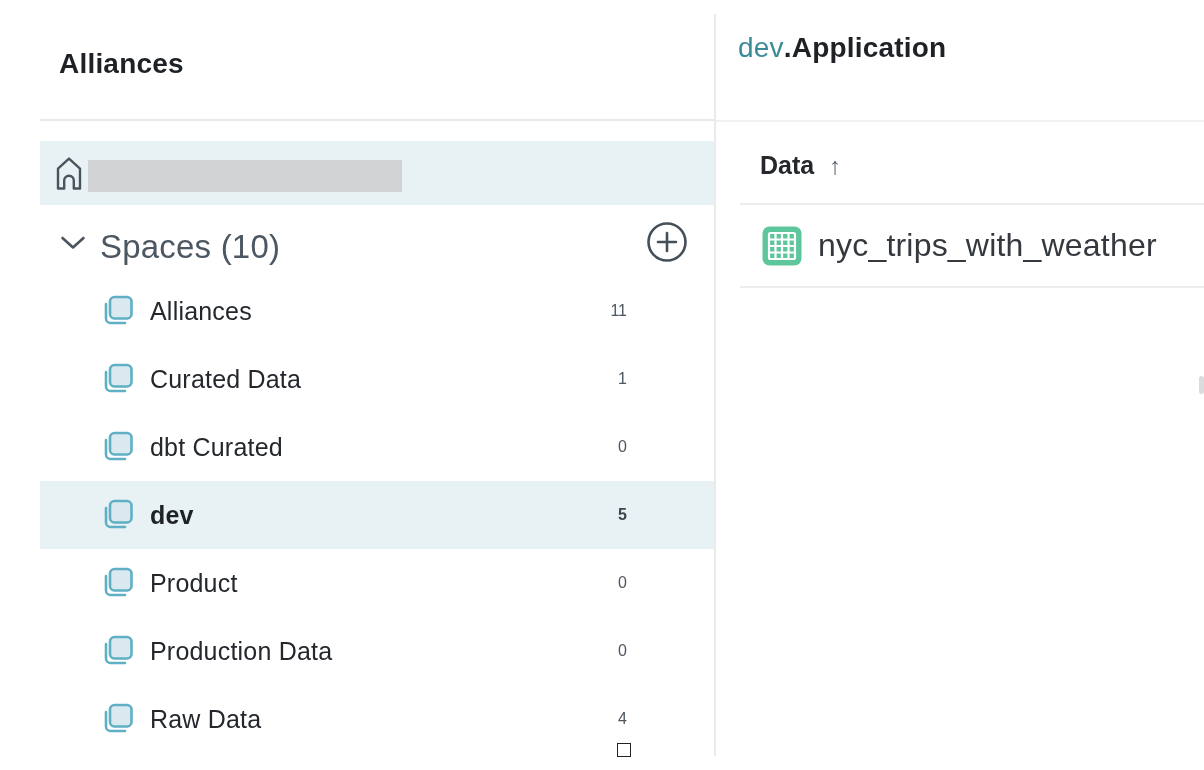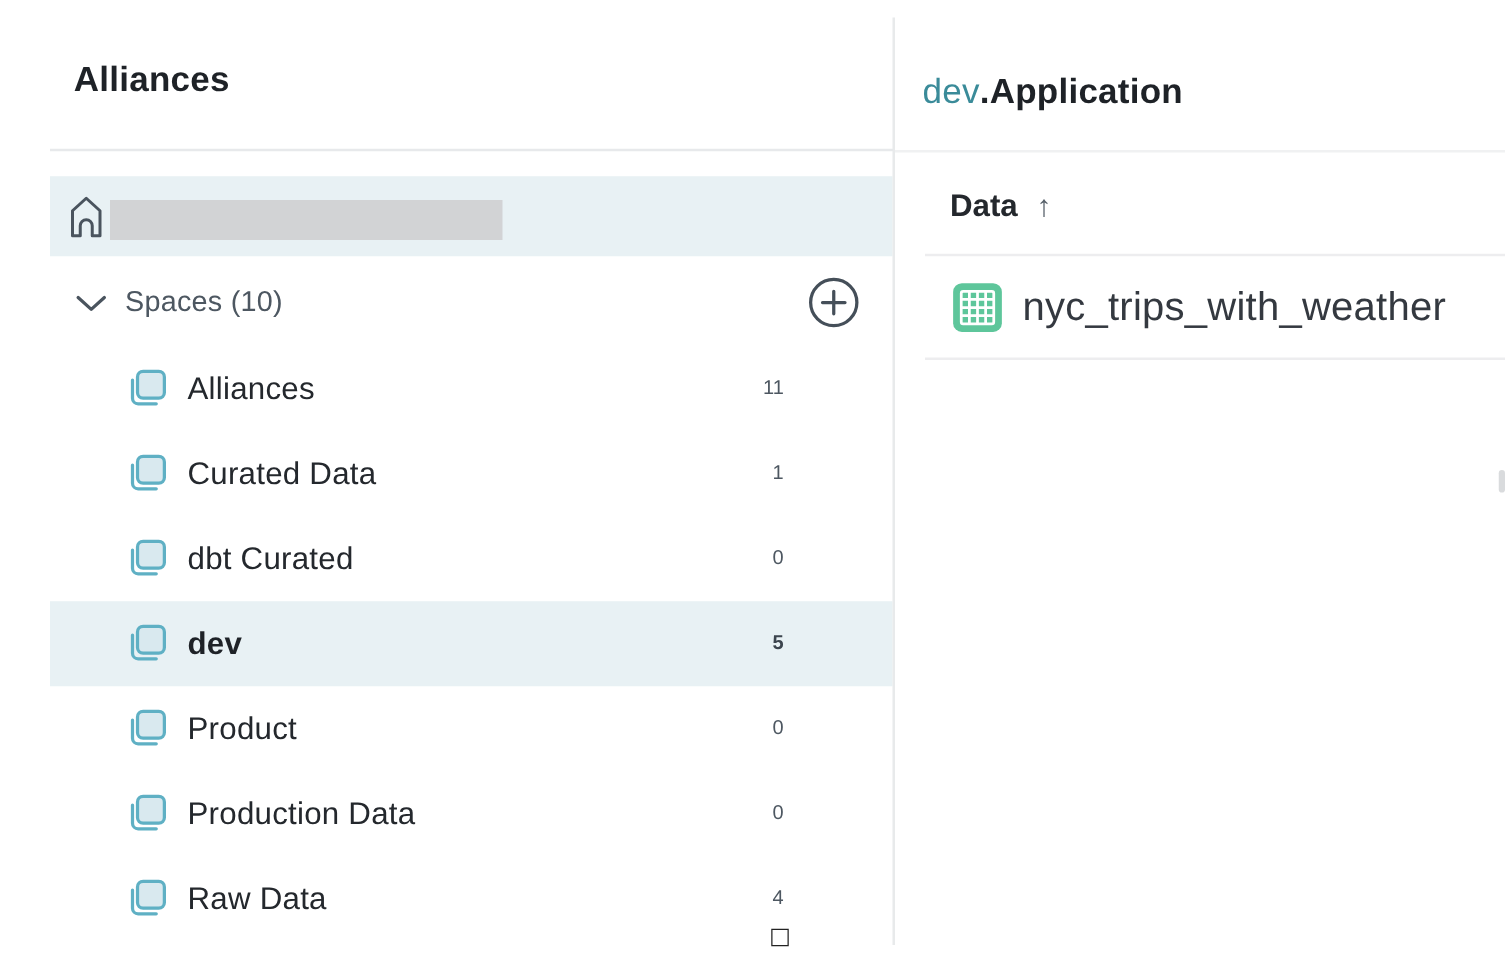--- a/index.html
+++ b/index.html
@@ -19,21 +19,21 @@
 
   .home-row{
     left:40px;top:141px;width:674px;height:64px;background:#e8f1f4;cursor:pointer;
   }
   .home-icon{position:absolute;left:15px;top:14px;width:28px;height:36px;}
   .redacted-bar{position:absolute;left:48px;top:19px;width:314px;height:32px;background:#d2d3d5;}
 
   .section-row{left:40px;top:219px;width:674px;height:46px;}
   .chevron-icon{position:absolute;left:20px;top:17px;width:26px;height:14px;cursor:pointer;}
   .section-label{
-    position:absolute;left:60px;top:9px;font-size:23px;color:#4d5761;letter-spacing:.2px;cursor:pointer;
+    position:absolute;left:60px;top:9px;font-size:33px;color:#4d5761;letter-spacing:.2px;cursor:pointer;
   }
   .plus-button{position:absolute;left:606px;top:2px;width:42px;height:42px;cursor:pointer;}
 
   .space-list{left:40px;top:277px;width:674px;}
   .space-row{
     position:relative;height:68px;display:flex;align-items:center;
     padding-left:58px;box-sizing:border-box;cursor:pointer;
   }
   .space-row.selected{background:#e8f1f4;}
   .space-icon{width:38px;height:38px;flex:0 0 38px;}
@@ -46,21 +46,21 @@
   .space-row.selected .space-count{font-weight:700;color:#3c454e;}
 
   .artifact-square{
     left:617px;top:743px;width:12px;height:12px;background:#ffffff;border:1.5px solid #222;
   }
 
   
   .vertical-divider{left:714px;top:14px;width:2px;height:742px;background:#e8eaeb;}
 
   
-  .breadcrumb{left:738px;top:57px;font-size:28px;letter-spacing:.2px;}
+  .breadcrumb{left:738px;top:32px;font-size:28px;letter-spacing:.2px;}
   .breadcrumb .bc-space{color:#3a8b99;font-weight:400;cursor:pointer;}
   .breadcrumb .bc-sep,.breadcrumb .bc-entity{color:#1e2227;font-weight:700;}
   .panel-header-divider{left:716px;top:120px;width:488px;height:2px;background:#f0f1f2;}
 
   .name-header{left:760px;top:151px;font-size:25px;font-weight:700;color:#24282d;cursor:pointer;}
   .sort-arrow{margin-left:15px;font-weight:400;font-size:24px;color:#58626b;}
 
   .row-divider{left:740px;width:464px;height:2px;background:#ededef;}
   .row-divider.top{top:203px;}
   .row-divider.bottom{top:286px;}

